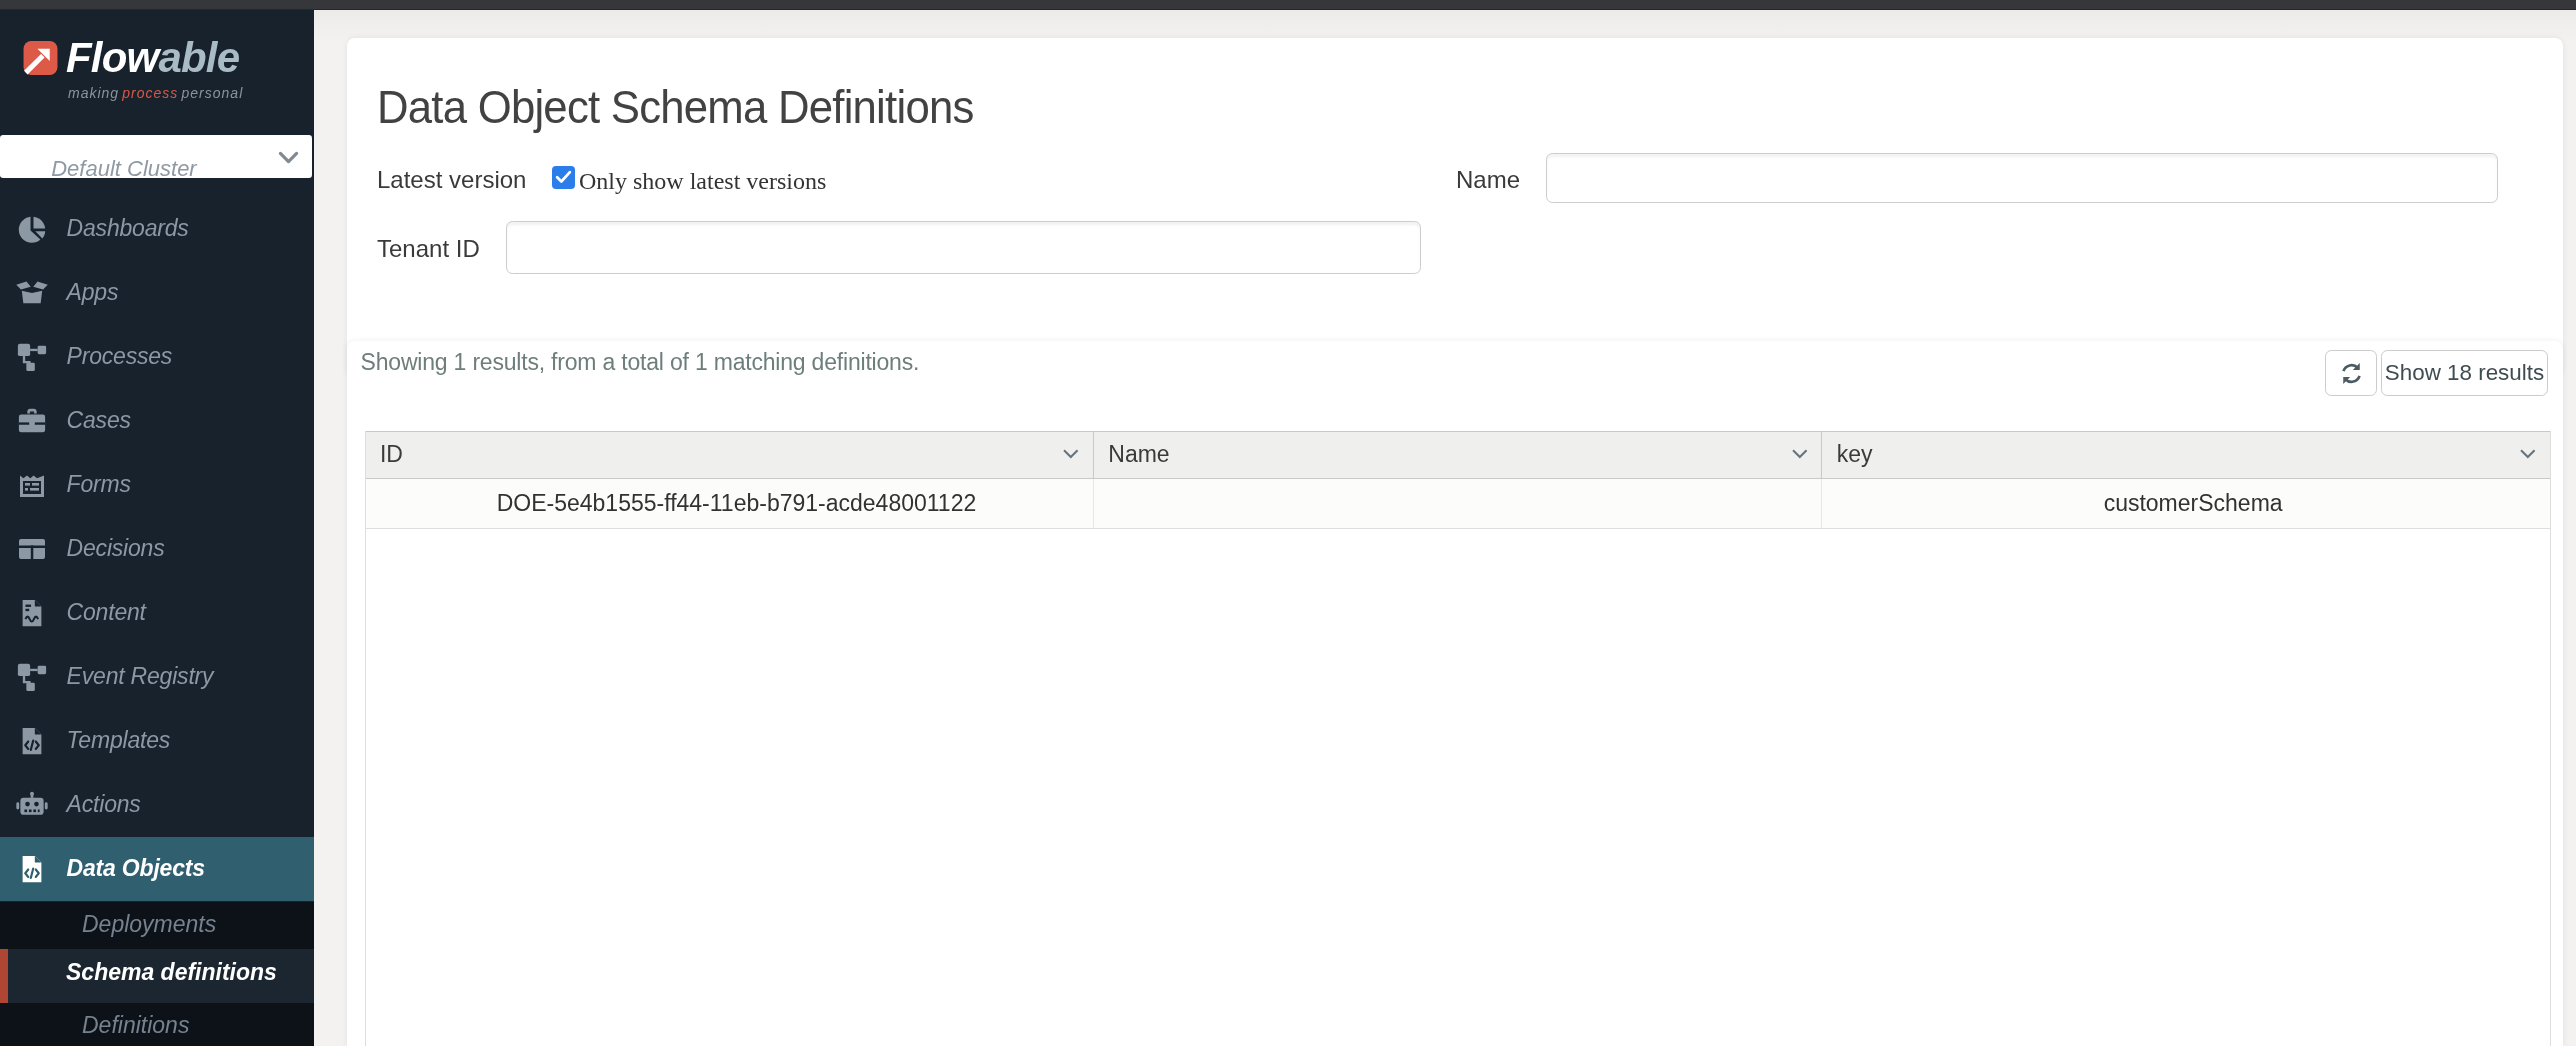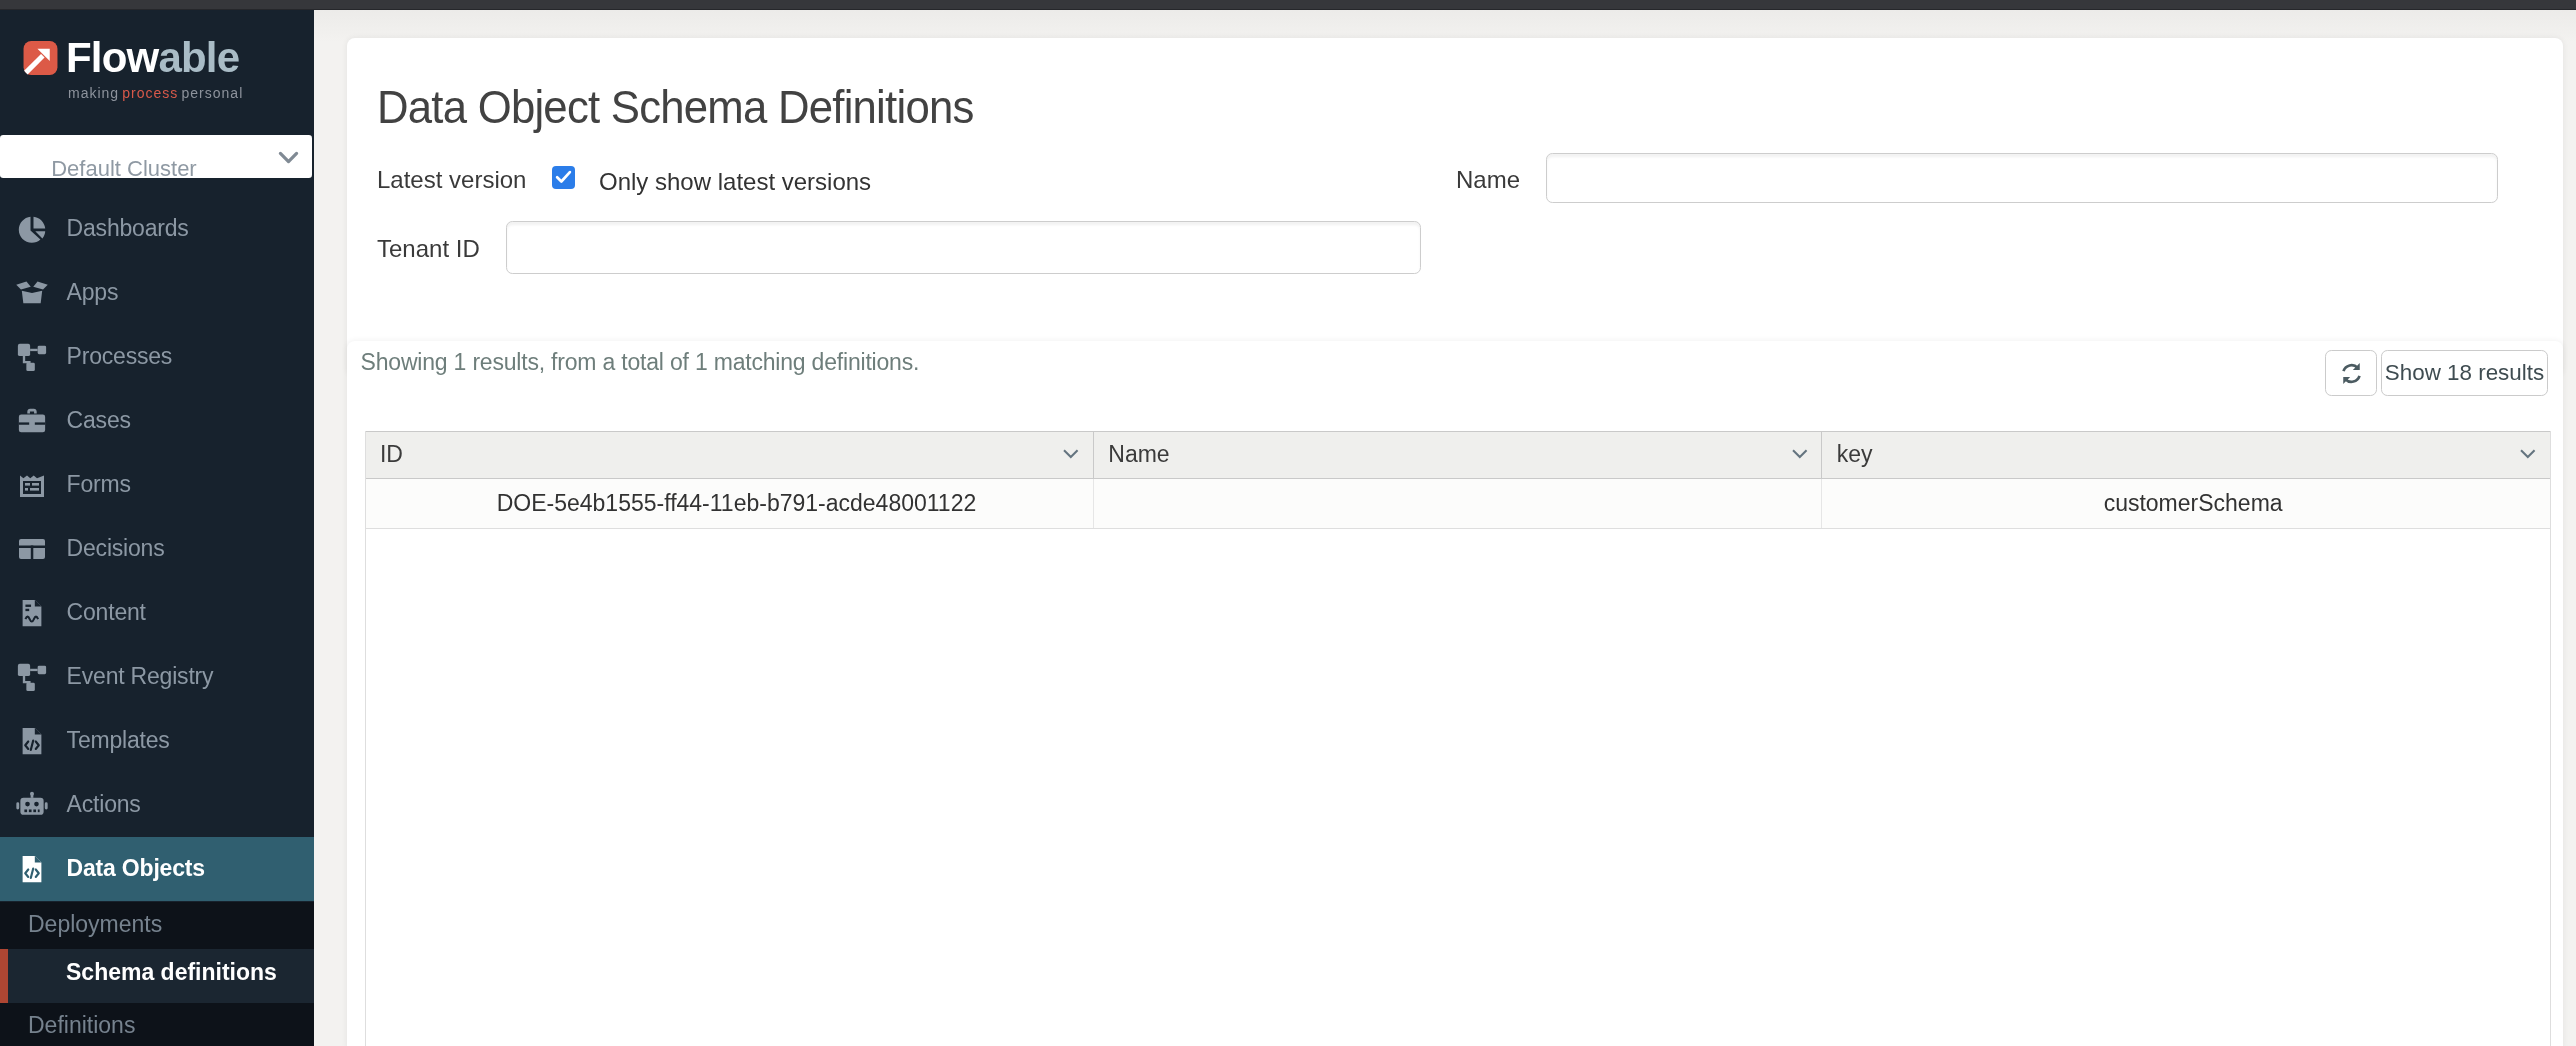--- a/index.html
+++ b/index.html
@@ -9,20 +9,21 @@
     font-family: "Liberation Sans", sans-serif;
   }
   .topbar {
     position: absolute; left: 0; top: 0; width: 2576px; height: 9.6px;
     background: #36373b; border-bottom: 1.6px solid #26272b;
   }
   
   .sidebar {
     position: absolute; left: 0; top: 9.6px; width: 314px; height: 1036px;
     background: #17222d;
+    font-style: italic;
   }
   .logo-icon { position: absolute; left: 21.6px; top: 29px; width: 37px; height: 38px; }
   .brand {
     position: absolute; left: 66px; top: 24px; font-size: 42px; font-weight: 600;
     letter-spacing: -0.8px; color: #ffffff; white-space: nowrap;
   }
   .brand .light { color: #a9bcc6; font-weight: 600; }
   .tagline {
     position: absolute; left: 68px; top: 75px; font-size: 14px;
     letter-spacing: 1px; color: #8d939c; white-space: nowrap;
@@ -44,21 +45,21 @@
   }
   .nav-icon { width: 37px; margin-left: 13.6px; display: flex; justify-content: center; align-items: center; }
   .nav-label { margin-left: 16px; font-size: 23px; color: #8c98a4; letter-spacing: -0.2px; }
   .nav-item.selected { background: #305f70; --ic: #ffffff; --icbg: #305f70; }
   .nav-item.selected .nav-label { color: #ffffff; font-weight: 700; }
   .subnav {
     position: absolute; left: 0; top: 892px; width: 314px; height: 145px;
     background: #0d1219;
   }
   .subnav-item {
-    height: 44px; line-height: 44px; padding-left: 28px;
+    height: 44px; line-height: 44px; padding-left: 82px;
     font-size: 23px; color: #76828e; cursor: pointer;
   }
   .subnav-item.active {
     margin-top: 3.2px; height: 54px; line-height: 46px;
     background: #1b2631; border-left: 8px solid #ae4633;
     padding-left: 58px; color: #ffffff; font-weight: 700;
   }
   
   .main {
     position: absolute; left: 314px; top: 9.6px; width: 2262px; height: 1036px;
@@ -282,21 +283,21 @@
 
   <div class="card card1">
     <div class="page-title">Data Object Schema Definitions</div>
 
     <div class="flabel" style="left:30px; top:128px;">Latest version</div>
     <div class="checkbox">
       <svg width="17" height="13.6" viewBox="0 0 20 16">
           <path d="M2.5 8.5 7.5 13.5 17.5 2.5" stroke="#ffffff" stroke-width="3.2" fill="none" stroke-linecap="round" stroke-linejoin="round"></path>
         </svg>
     </div>
-    <div class="flabel" style="left:252px; top:130px; color:#333;">Only show latest versions</div>
+    <div class="flabel" style="left:232px; top:130px; color:#333;font-family:Liberation Serif, serif;">Only show latest versions</div>
 
     <div class="flabel" style="left:1109px; top:128px;">Name</div>
     <input class="tinput" style="left: 1199px; top: 115px; width: 952px; height: 50px;" value="">
 
     <div class="flabel" style="left:30px; top:197px;">Tenant ID</div>
     <input class="tinput" style="left: 159px; top: 183px; width: 915px; height: 53px;" value="">
   </div>
 
   <div class="card card2">
     <div class="summary">Showing 1 results, from a total of 1 matching definitions.</div>

